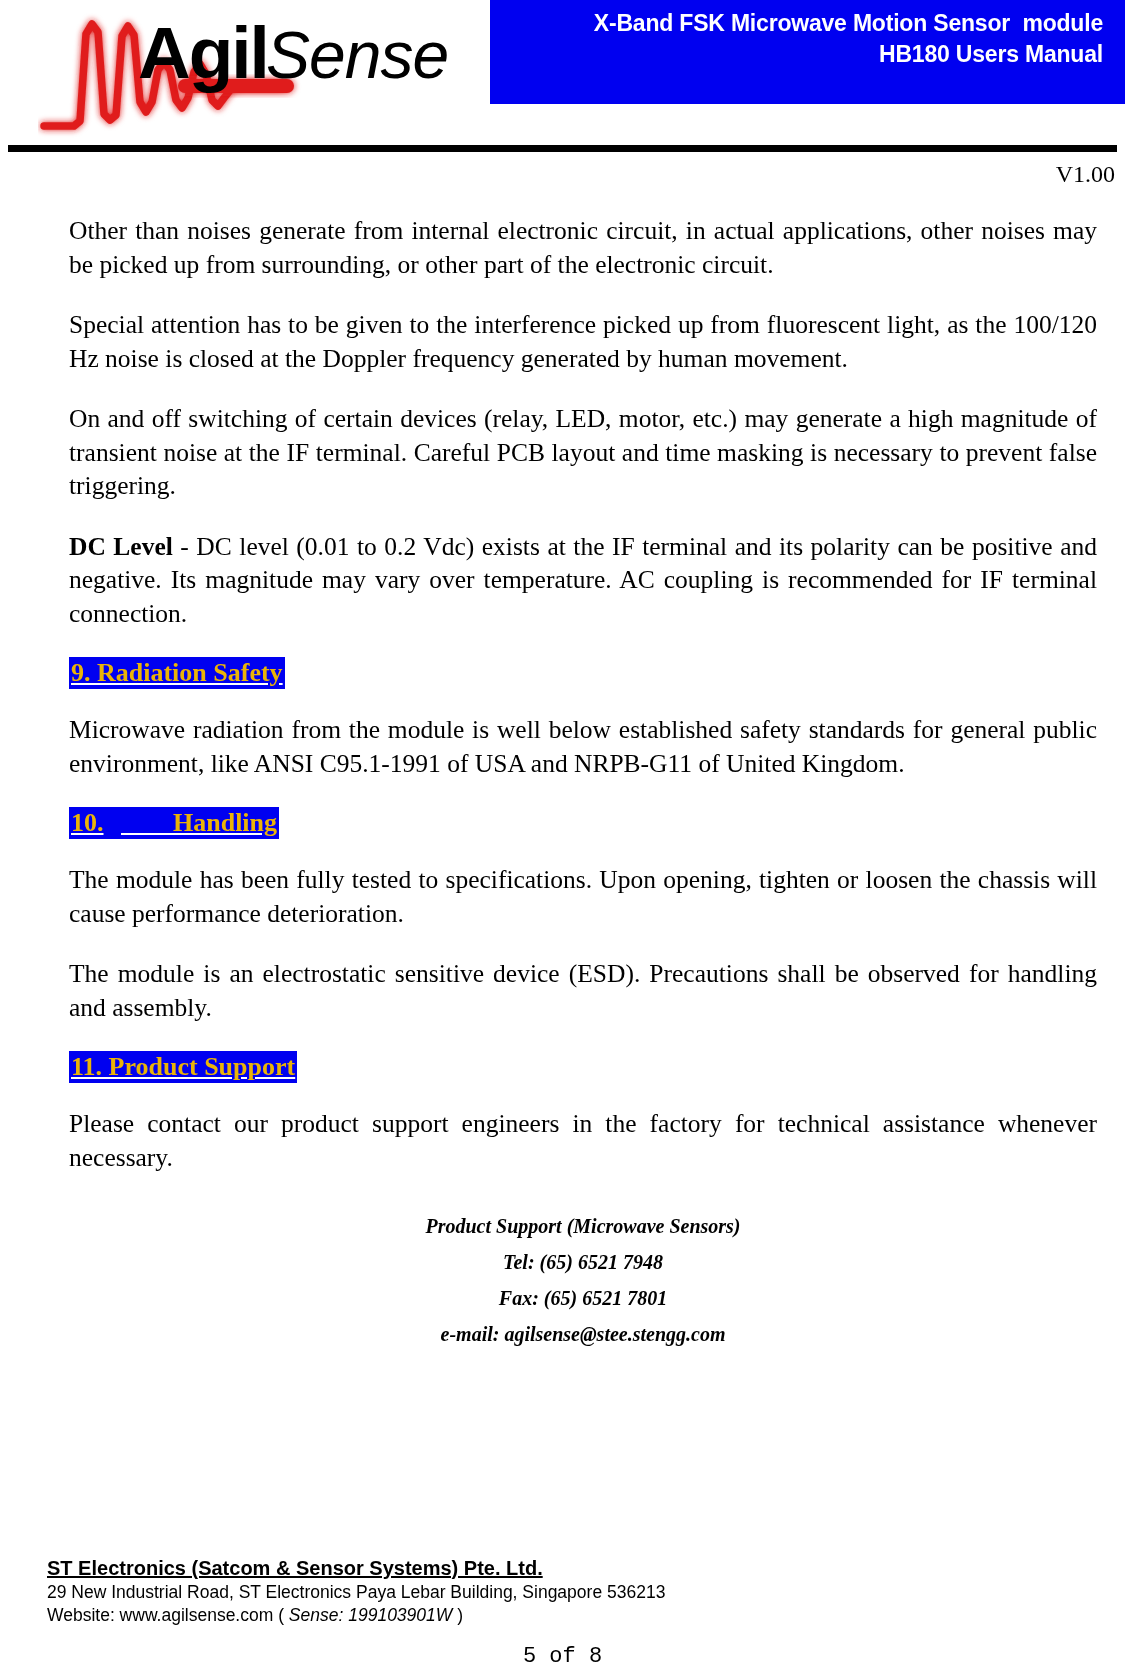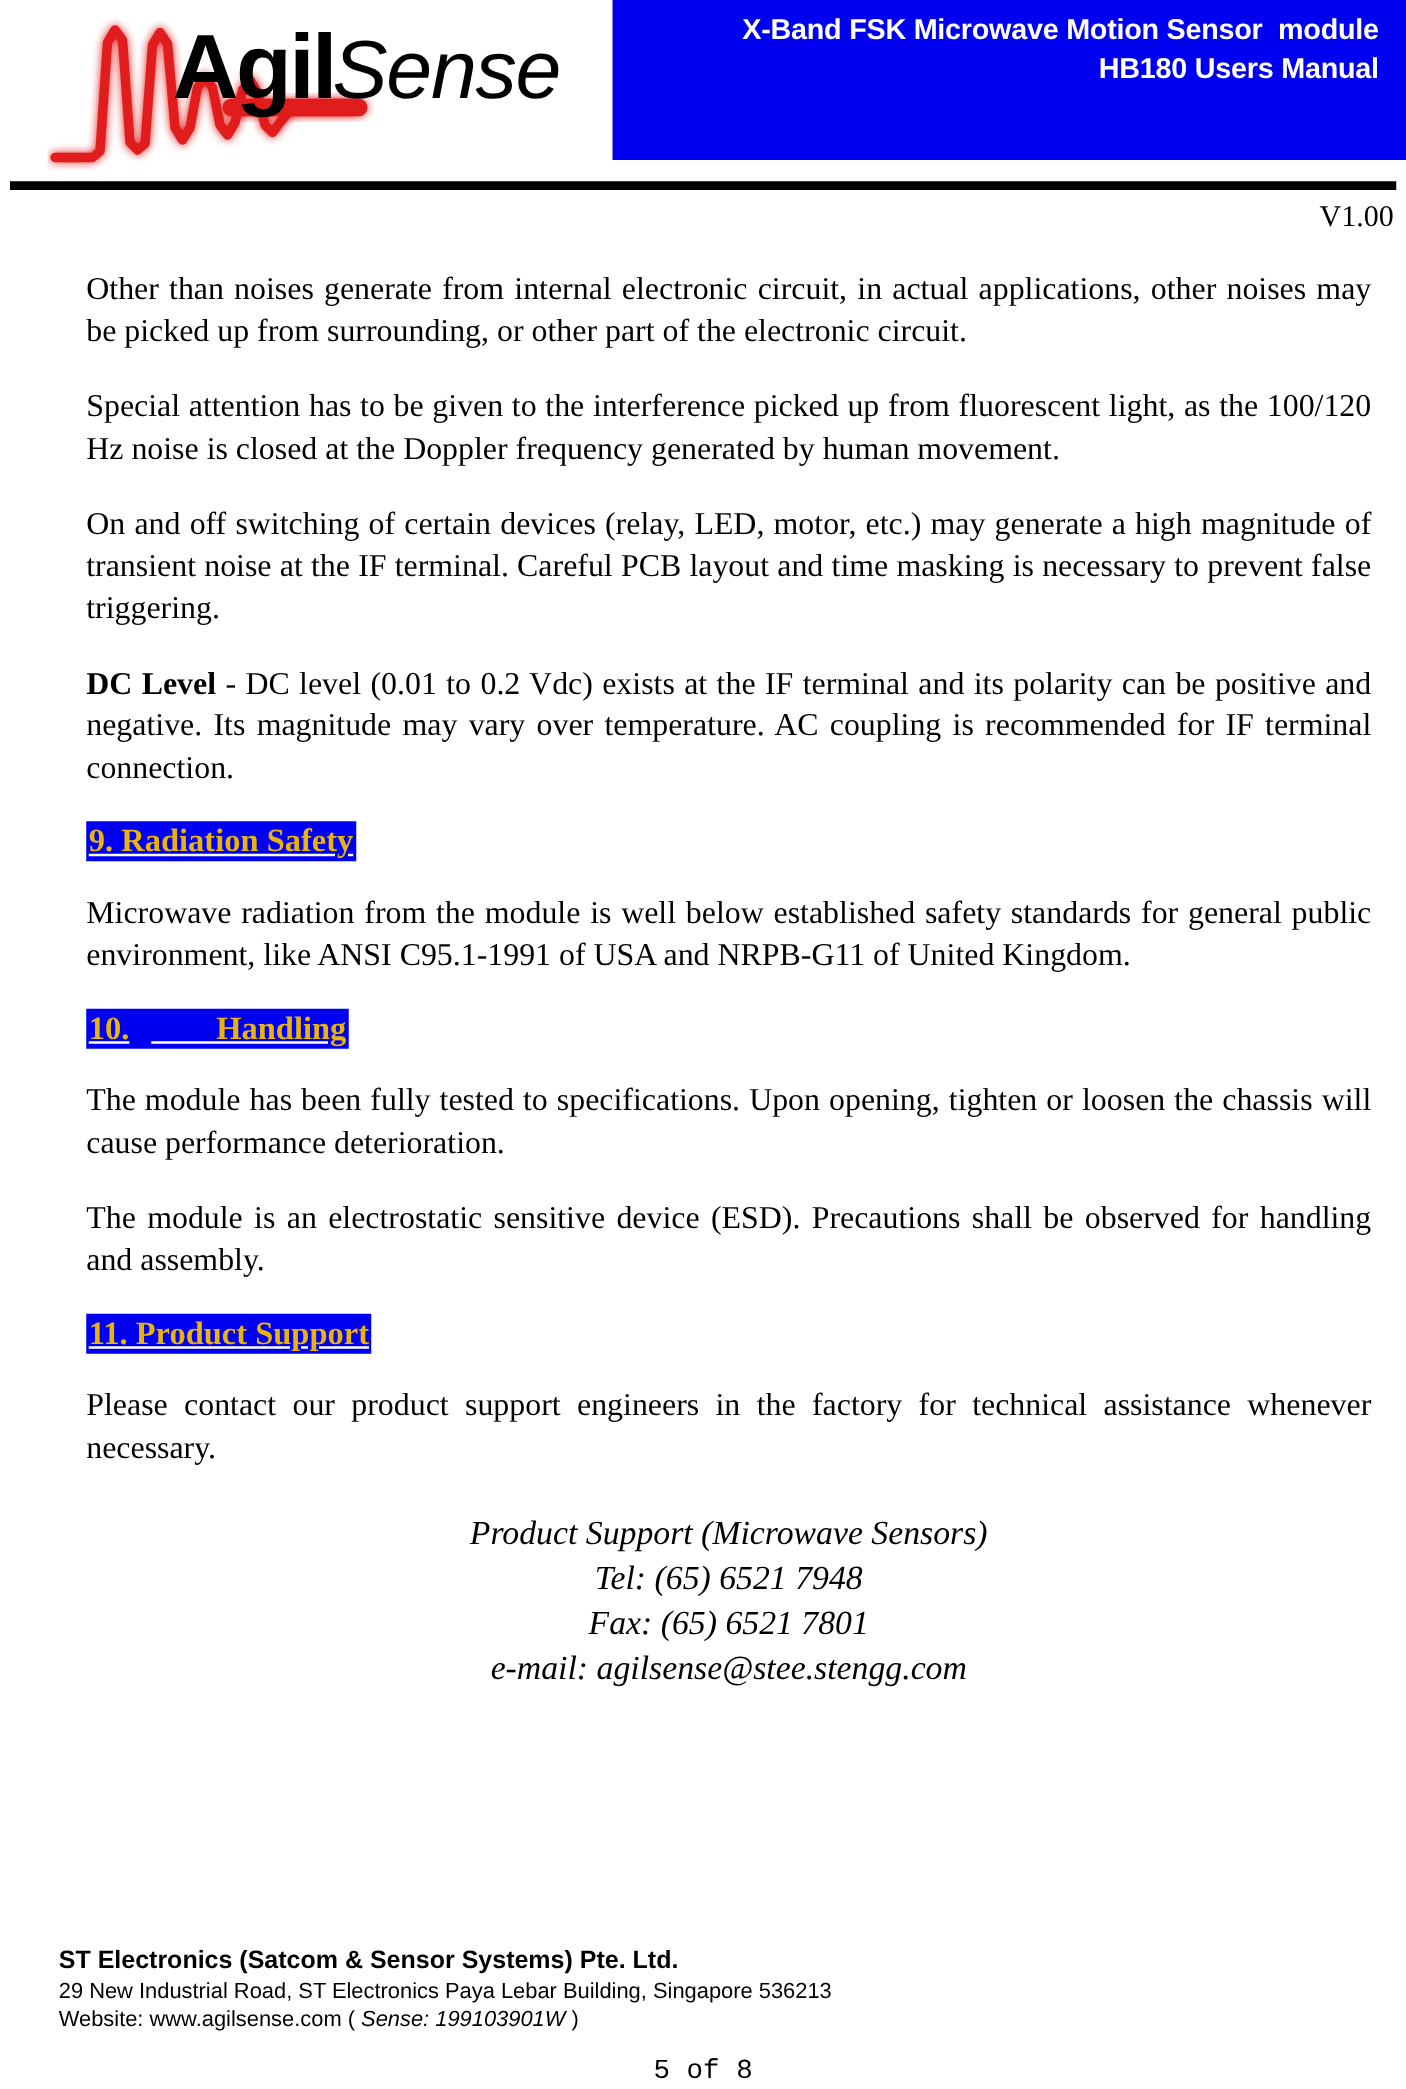--- a/index.html
+++ b/index.html
@@ -27,21 +27,21 @@
     position: absolute;
     left: 38px; top: 2px;
     width: 430px;
     height: 140px;
   }
   #logo-svg { display: block; }
   #header-title-box {
     position: absolute;
     left: 490px; top: 0px;
     width: 635px;
-    height: 128px;
+    height: 104px;
     background: #0000f0;
     box-sizing: border-box;
     padding: 8px 22px 0 32px;
   }
   .header-title-line {
     font-family: "Liberation Sans", "DejaVu Sans", sans-serif;
     font-weight: bold;
     font-size: 23px;
     color: #ffffff;
     text-align: right;
@@ -101,23 +101,23 @@
     padding: 1px 2px 2px 2px;
     white-space: pre;
   }
 
   .contact-block {
     margin: 34px 0 0 0;
     text-align: center;
   }
   .contact-block div {
     font-family: "Liberation Serif", "DejaVu Serif", serif;
-    font-weight: normal;
+    font-weight: bold;
     font-style: italic;
-    font-size: 27px;
+    font-size: 20px;
     line-height: 36px;
     color: #000000;
   }
 
   
   #footer {
     position: absolute;
     left: 0;
     top: 1556px;
     width: 1125px;
@@ -128,20 +128,21 @@
     left: 47px; top: 0px;
     width: 620px;
     font-family: "Liberation Sans", "DejaVu Sans", sans-serif;
     color: #000000;
   }
   #footer-company {
     font-size: 20px;
     font-weight: bold;
     line-height: 25px;
     white-space: nowrap;
+    text-decoration: underline;
   }
   .footer-line {
     font-size: 17.5px;
     line-height: 23px;
     white-space: nowrap;
   }
   .footer-line i { font-style: italic; }
 
   #page-number {
     position: absolute;

